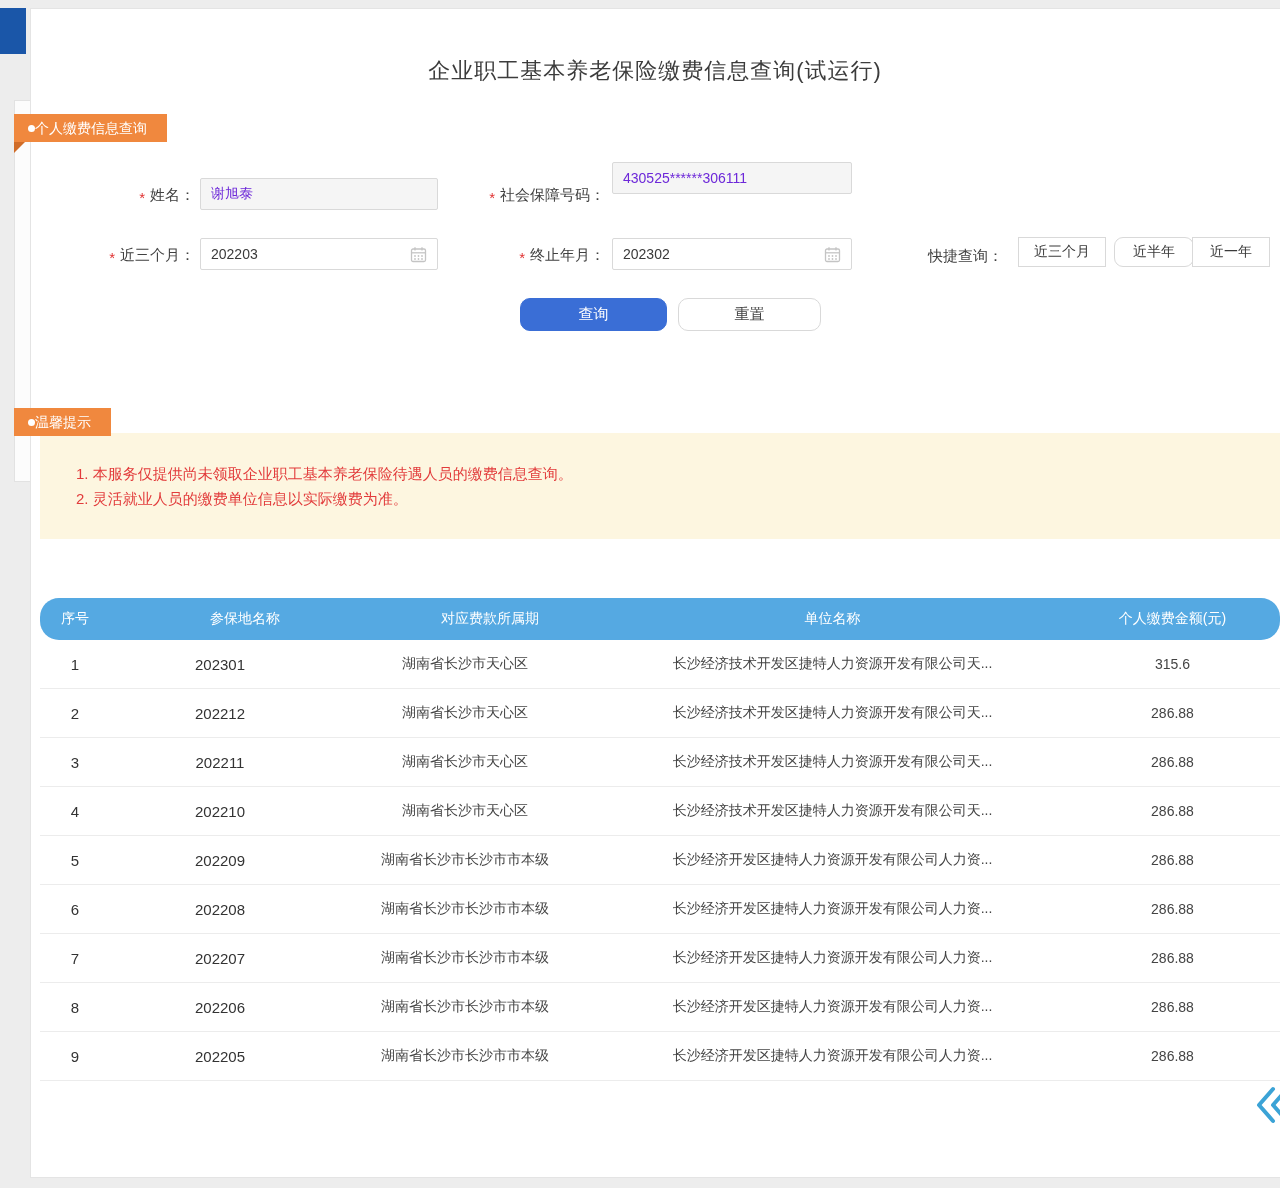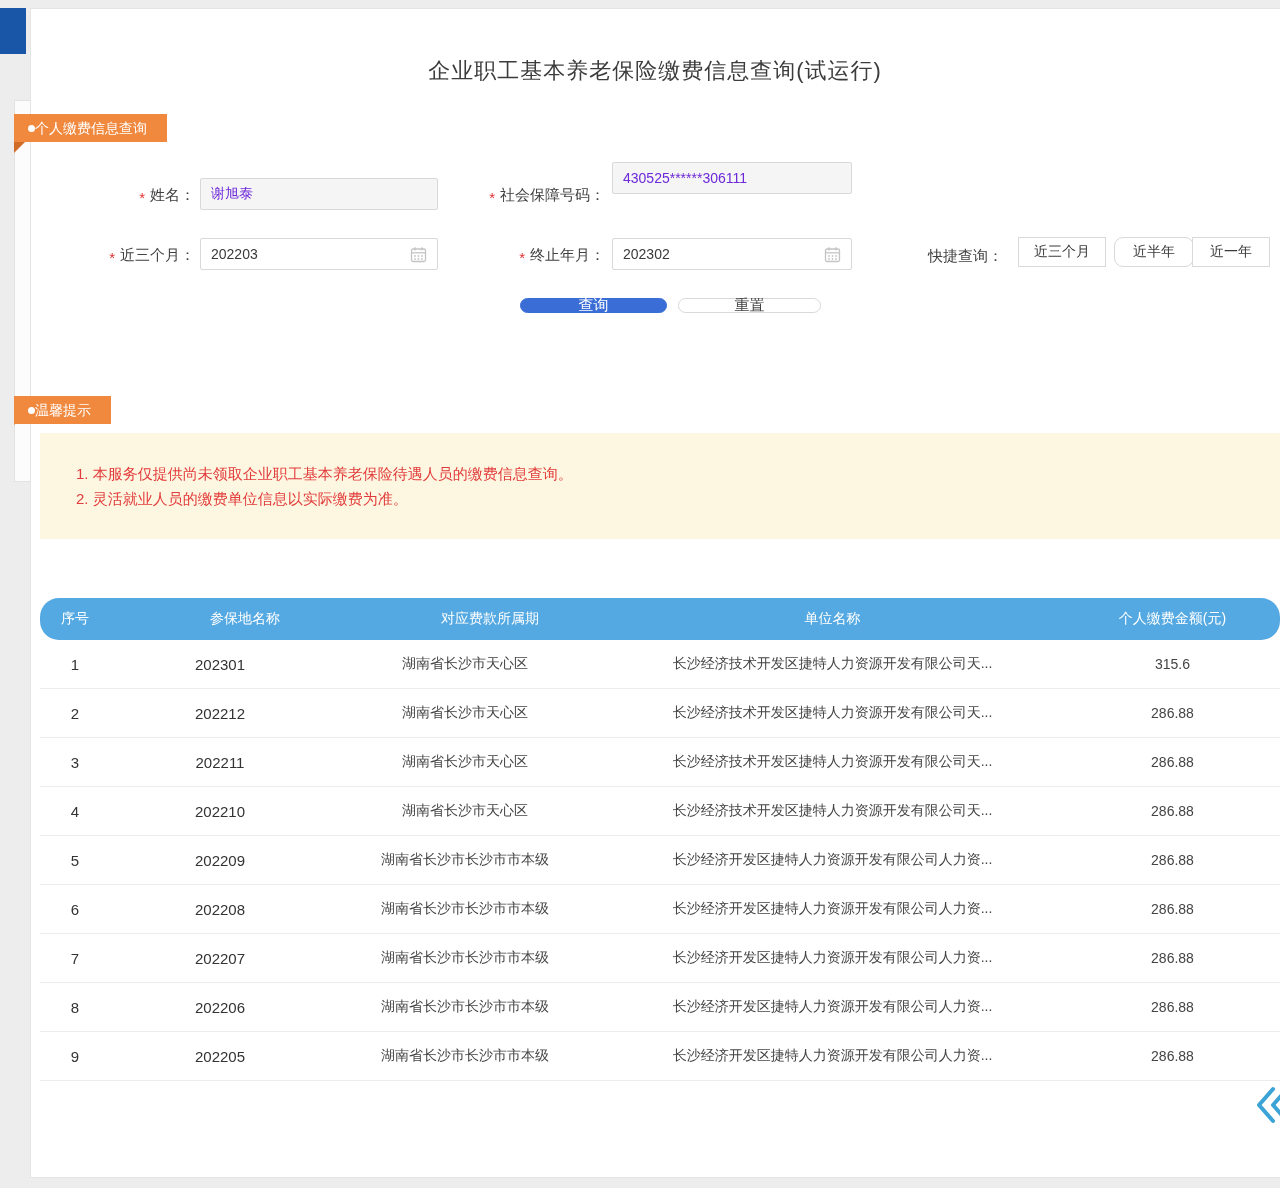--- a/index.html
+++ b/index.html
@@ -44,21 +44,21 @@
     background:#fff;display:flex;align-items:center;padding:0 10px;font-size:14px;color:#3a3a3a;
     justify-content:space-between;
   }
   .tinput.disabled{background:#f5f5f5;color:#6d28d9;}
   .quick-label{position:absolute;font-size:15px;color:#404040;line-height:35px;}
   .qbtn{
     position:absolute;height:30px;box-sizing:border-box;border:1px solid #d9d9d9;background:#fff;
     font-size:14px;color:#3a3a3a;display:flex;align-items:center;justify-content:center;cursor:pointer;
   }
   .btn{
-    position:absolute;height:15px;box-sizing:border-box;border-radius:10px;font-size:15px;
+    position:absolute;height:33px;box-sizing:border-box;border-radius:10px;font-size:15px;
     display:flex;align-items:center;justify-content:center;cursor:pointer;
   }
   .btn-primary{background:#3a6ed6;color:#fff;border:1px solid #3a6ed6;}
   .btn-plain{background:#fff;color:#444;border:1px solid #d9d9d9;}
   
   .notice{
     position:absolute;left:40px;right:0;top:433px;height:106px;background:#fdf6e0;
     box-sizing:border-box;padding:28px 20px 0 36px;
   }
   .notice p{margin:0;font-size:15px;line-height:25px;color:#e23b3b;}
@@ -152,21 +152,21 @@
 </div>
 
 <div class="quick-label" style="left:928px;top:238px;">快捷查询：</div>
 <div class="qbtn" style="left:1018px;top:237px;width:88px;">近三个月</div>
 <div class="qbtn" style="left:1114px;top:237px;width:80px;border-radius:9px;">近半年</div>
 <div class="qbtn" style="left:1192px;top:237px;width:78px;">近一年</div>
 
 <div class="btn btn-primary" style="left:520px;top:298px;width:147px;">查询</div>
 <div class="btn btn-plain" style="left:678px;top:298px;width:143px;">重置</div>
 
-<div class="badge" style="top:396px;">
+<div class="badge" style="top:408px;">
   <span class="dot"></span>
   <span>温馨提示</span>
 </div>
 <div class="badge-fold" style="top:414px;"></div>
 
 <div class="notice">
   <p>1. 本服务仅提供尚未领取企业职工基本养老保险待遇人员的缴费信息查询。</p>
   <p>2. 灵活就业人员的缴费单位信息以实际缴费为准。</p>
 </div>
 

